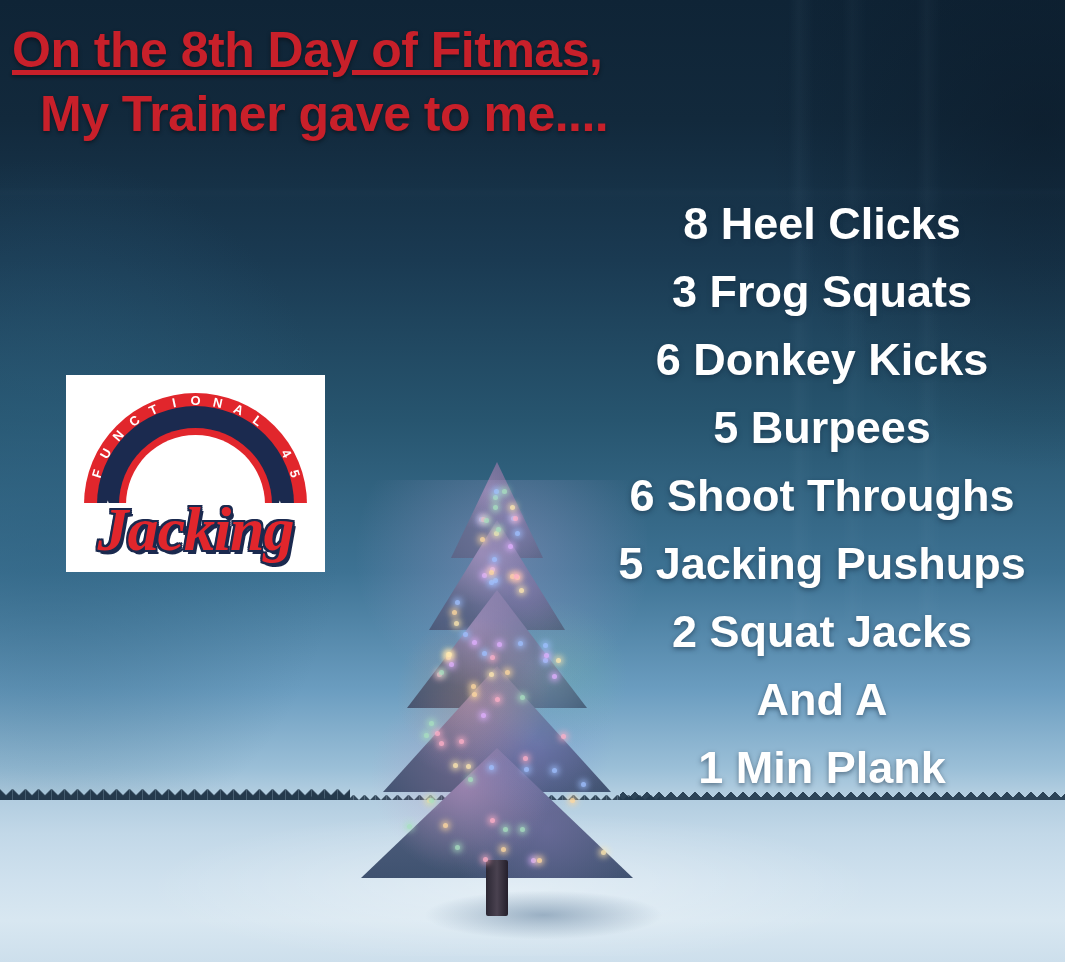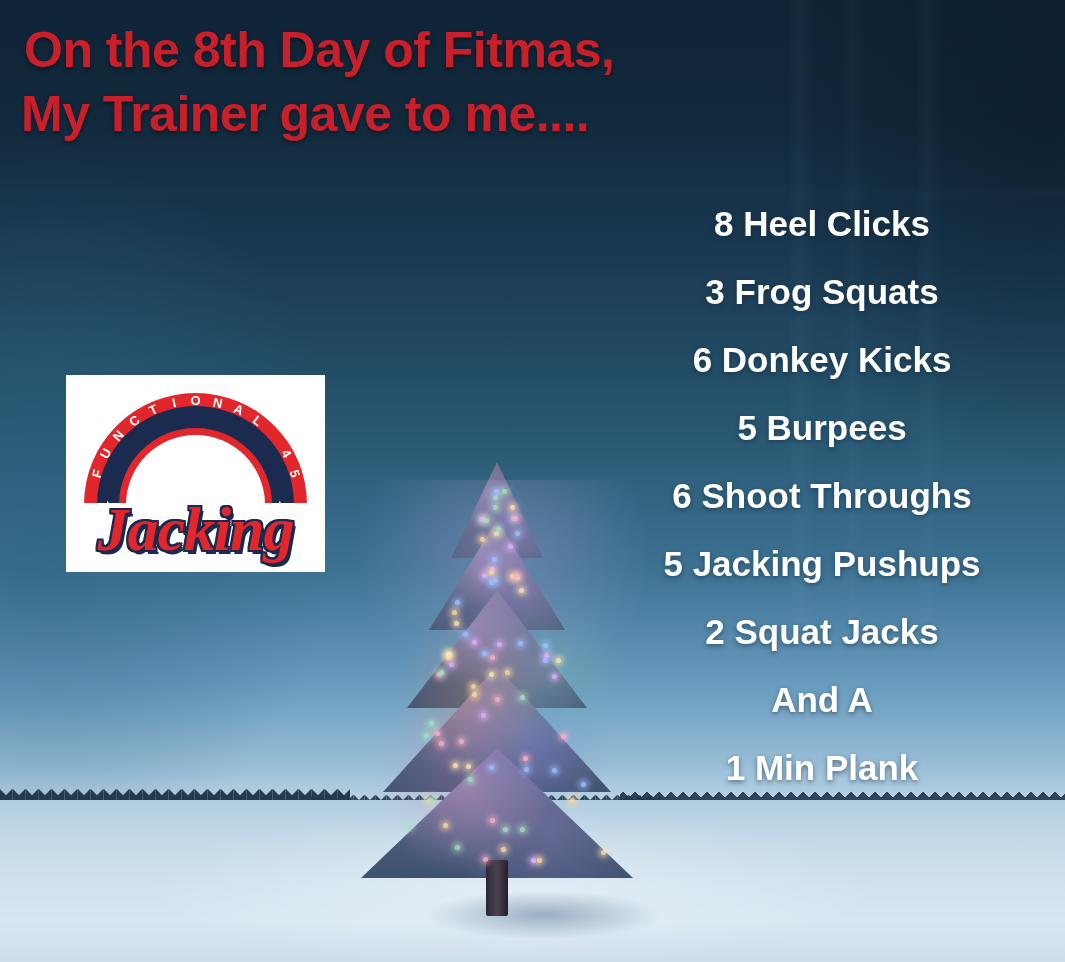--- a/index.html
+++ b/index.html
@@ -158,30 +158,30 @@
   
   .headline {
     position:absolute; left:0; top:18px; width:800px;
     color:#c8202a;
     font-weight:bold;
     font-size:50px;
     line-height:1.28;
     letter-spacing:-0.5px;
     text-shadow:0 2px 4px rgba(0,0,0,.42);
   }
-  .headline .l1 { padding-left:24px; }
-  .headline .l2 { padding-left:21px; }
+  .headline .l1 { padding-left:12px;text-decoration:underline; }
+  .headline .l2 { padding-left:40px; }
 
   
   .workout {
     position:absolute; right:8px; top:190px; width:470px;
     text-align:center;
     color:#ffffff;
     font-weight:bold;
-    font-size:35px;
+    font-size:45px;
     line-height:68px;
     text-shadow:0 2px 5px rgba(18,40,62,.55);
   }
   .workout .line { white-space:nowrap; }
 
   
   .logo-box {
     position:absolute; left:66px; top:375px;
     width:259px; height:197px;
     background:#ffffff;

